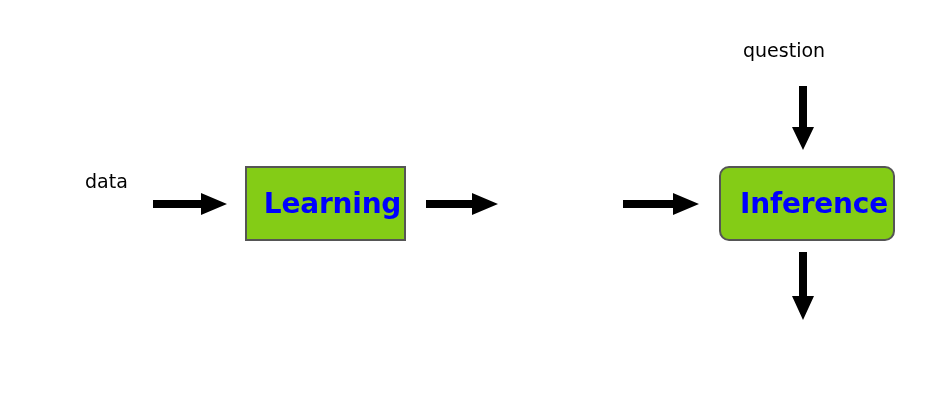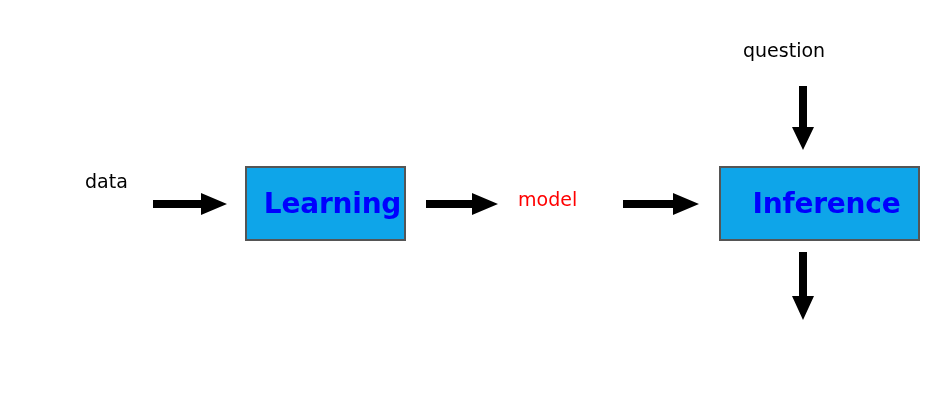--- a/index.html
+++ b/index.html
@@ -33,39 +33,39 @@
 
   #label-data   { left: 70px;  top: 172px; margin-left: 15px; }
   #label-model  { left: 518px; top: 190px; color: #ff0000; }
   #label-question { left: 743px; top: 41px;  }
   #label-answer   { left: 755px; top: 341px; }
 
   
   .process-box {
     position: absolute;
     box-sizing: border-box;
-    background: #0ea5e9;
+    background: #84cc16;
     border: 2px solid #555555;
     display: flex;
     align-items: center;
     justify-content: center;
     padding-left: 14px;
   }
   .process-box .box-label {
     color: #0000ff;
     font-family: "DejaVu Sans", sans-serif;
     font-weight: bold;
     font-size: 28px;
     line-height: 1;
     letter-spacing: -0.2px;
     white-space: nowrap;
   }
 
   #box-learning  { left: 245px; top: 166px; width: 161px; height: 75px; }
-  #box-inference { left: 719px; top: 166px; width: 201px; height: 75px; }
+  #box-inference { left: 719px; top: 166px; width: 176px; height: 75px; border-radius: 10px; }
 
   
   .arrow {
     position: absolute;
   }
   .arrow svg { display: block; }
 
   #arrow-data-to-learning   { left: 153px; top: 193px; }
   #arrow-learning-to-model  { left: 426px; top: 193px; }
   #arrow-model-to-inference { left: 623px; top: 193px; }
@@ -88,21 +88,20 @@
   <div class="process-box" id="box-learning">
     <span class="box-label">Learning</span>
   </div>
 
   <div class="arrow" id="arrow-learning-to-model">
     <svg width="72" height="22" viewBox="0 0 72 22" aria-hidden="true">
       <path d="M0 7 L46 7 L46 0 L72 11 L46 22 L46 15 L0 15 Z" fill="#000000"></path>
     </svg>
   </div>
 
-  <div class="plain-label" id="label-model">model</div>
 
   <div class="arrow" id="arrow-model-to-inference">
     <svg width="76" height="22" viewBox="0 0 76 22" aria-hidden="true">
       <path d="M0 7 L50 7 L50 0 L76 11 L50 22 L50 15 L0 15 Z" fill="#000000"></path>
     </svg>
   </div>
 
   <div class="plain-label" id="label-question">question</div>
 
   <div class="arrow" id="arrow-question-to-inference">

